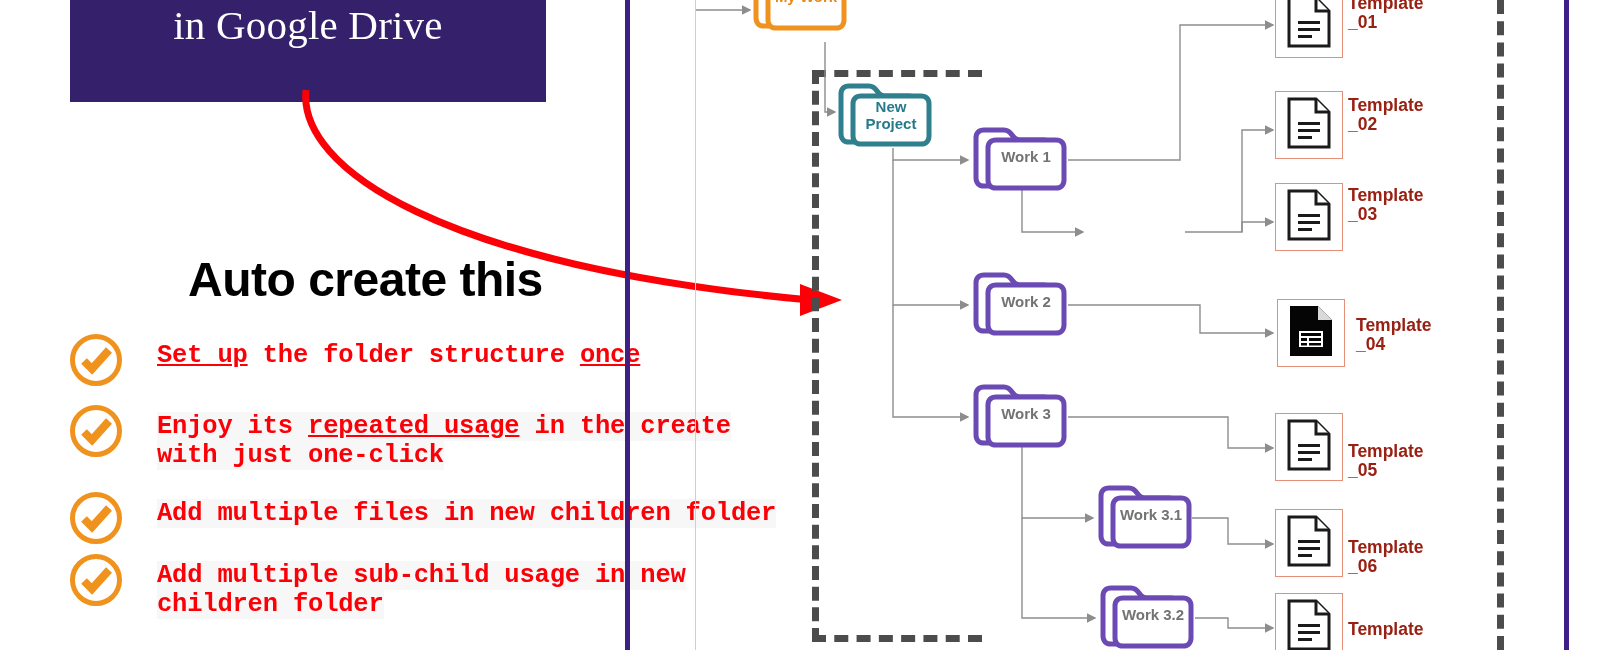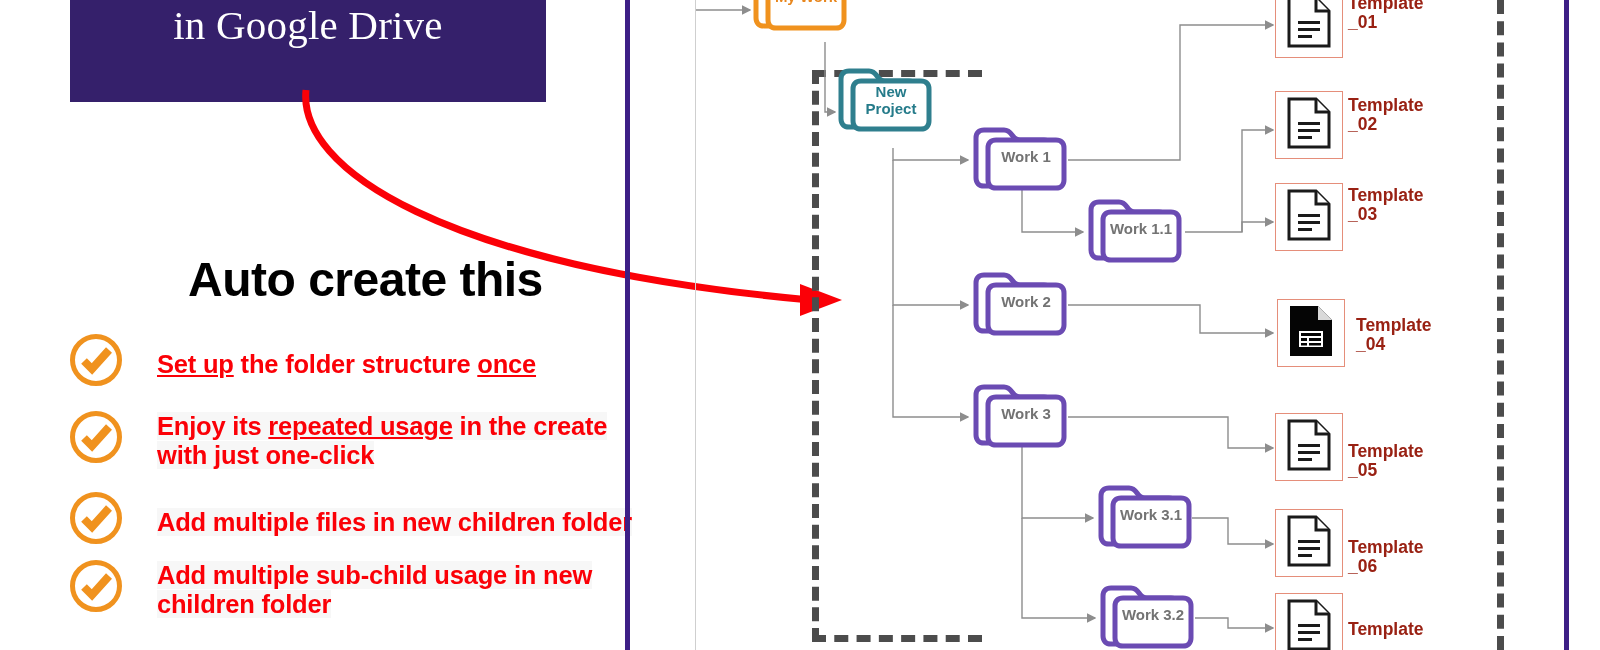--- a/index.html
+++ b/index.html
@@ -49,21 +49,22 @@
   }
 
   .bullets {
     position: absolute;
     left: 68px; top: 332px;
     width: 575px;
   }
   .bullet-row {
     position: absolute;
     display: flex;
-    align-items: center;
+    align-items: flex-start;
+    font-family: Liberation Mono, monospace;
   }
   .bullet-row.r0 { top: 0px; }
   .bullet-row.r1 { top: 71px; }
   .bullet-row.r2 { top: 158px; }
   .bullet-row.r3 { top: 220px; }
 
   .check-icon {
     flex: 0 0 auto;
     width: 56px; height: 56px;
     position: relative;
@@ -269,49 +270,40 @@
   <div class="folder orange" style="left:750px; top:-38px;">
     <svg width="100" height="72" viewBox="0 0 100 72">
       <path d="M6 16 C6 11 9 8 14 8 L34 8 C38 8 40 10 42 13 C44 16 46 18 50 18 L74 18
                C79 18 82 21 82 26 L82 56 C82 61 79 64 74 64 L14 64 C9 64 6 61 6 56 Z" fill="#ffffff" stroke="#f0921e" stroke-width="5" stroke-linejoin="round"></path>
       <path d="M18 26 C18 21 21 18 26 18 L86 18 C91 18 94 21 94 26 L94 58
                C94 63 91 66 86 66 L26 66 C21 66 18 63 18 58 Z" fill="#ffffff" stroke="#f0921e" stroke-width="5" stroke-linejoin="round"></path>
     </svg>
     <div class="label">My Work</div>
   </div>
 
-  <div class="folder teal" style="left:835px; top:63px;">
+  <div class="folder teal" style="left:835px; top:78px;">
     <svg width="100" height="72" viewBox="0 0 100 72">
       <path d="M6 16 C6 11 9 8 14 8 L34 8 C38 8 40 10 42 13 C44 16 46 18 50 18 L74 18
                C79 18 82 21 82 26 L82 56 C82 61 79 64 74 64 L14 64 C9 64 6 61 6 56 Z" fill="#ffffff" stroke="#2f7f8e" stroke-width="5" stroke-linejoin="round"></path>
       <path d="M18 26 C18 21 21 18 26 18 L86 18 C91 18 94 21 94 26 L94 58
                C94 63 91 66 86 66 L26 66 C21 66 18 63 18 58 Z" fill="#ffffff" stroke="#2f7f8e" stroke-width="5" stroke-linejoin="round"></path>
     </svg>
     <div class="label" style="top:20px;">New<br>Project</div>
   </div>
 
   <div class="folder purple" style="left:970px; top:122px;">
     <svg width="100" height="72" viewBox="0 0 100 72">
       <path d="M6 16 C6 11 9 8 14 8 L34 8 C38 8 40 10 42 13 C44 16 46 18 50 18 L74 18
                C79 18 82 21 82 26 L82 56 C82 61 79 64 74 64 L14 64 C9 64 6 61 6 56 Z" fill="#ffffff" stroke="#6b4bb3" stroke-width="5" stroke-linejoin="round"></path>
       <path d="M18 26 C18 21 21 18 26 18 L86 18 C91 18 94 21 94 26 L94 58
                C94 63 91 66 86 66 L26 66 C21 66 18 63 18 58 Z" fill="#ffffff" stroke="#6b4bb3" stroke-width="5" stroke-linejoin="round"></path>
     </svg>
     <div class="label">Work 1</div>
   </div>
 
-  <div class="folder purple" style="left:1085px; top:194px;">
-    <svg width="100" height="72" viewBox="0 0 100 72">
-      <path d="M6 16 C6 11 9 8 14 8 L34 8 C38 8 40 10 42 13 C44 16 46 18 50 18 L74 18
-               C79 18 82 21 82 26 L82 56 C82 61 79 64 74 64 L14 64 C9 64 6 61 6 56 Z" fill="#ffffff" stroke="#6b4bb3" stroke-width="5" stroke-linejoin="round"></path>
-      <path d="M18 26 C18 21 21 18 26 18 L86 18 C91 18 94 21 94 26 L94 58
-               C94 63 91 66 86 66 L26 66 C21 66 18 63 18 58 Z" fill="#ffffff" stroke="#6b4bb3" stroke-width="5" stroke-linejoin="round"></path>
-    </svg>
-    <div class="label">Work 1.1</div>
-  </div>
 
   <div class="folder purple" style="left:970px; top:267px;">
     <svg width="100" height="72" viewBox="0 0 100 72">
       <path d="M6 16 C6 11 9 8 14 8 L34 8 C38 8 40 10 42 13 C44 16 46 18 50 18 L74 18
                C79 18 82 21 82 26 L82 56 C82 61 79 64 74 64 L14 64 C9 64 6 61 6 56 Z" fill="#ffffff" stroke="#6b4bb3" stroke-width="5" stroke-linejoin="round"></path>
       <path d="M18 26 C18 21 21 18 26 18 L86 18 C91 18 94 21 94 26 L94 58
                C94 63 91 66 86 66 L26 66 C21 66 18 63 18 58 Z" fill="#ffffff" stroke="#6b4bb3" stroke-width="5" stroke-linejoin="round"></path>
     </svg>
     <div class="label">Work 2</div>
   </div>

